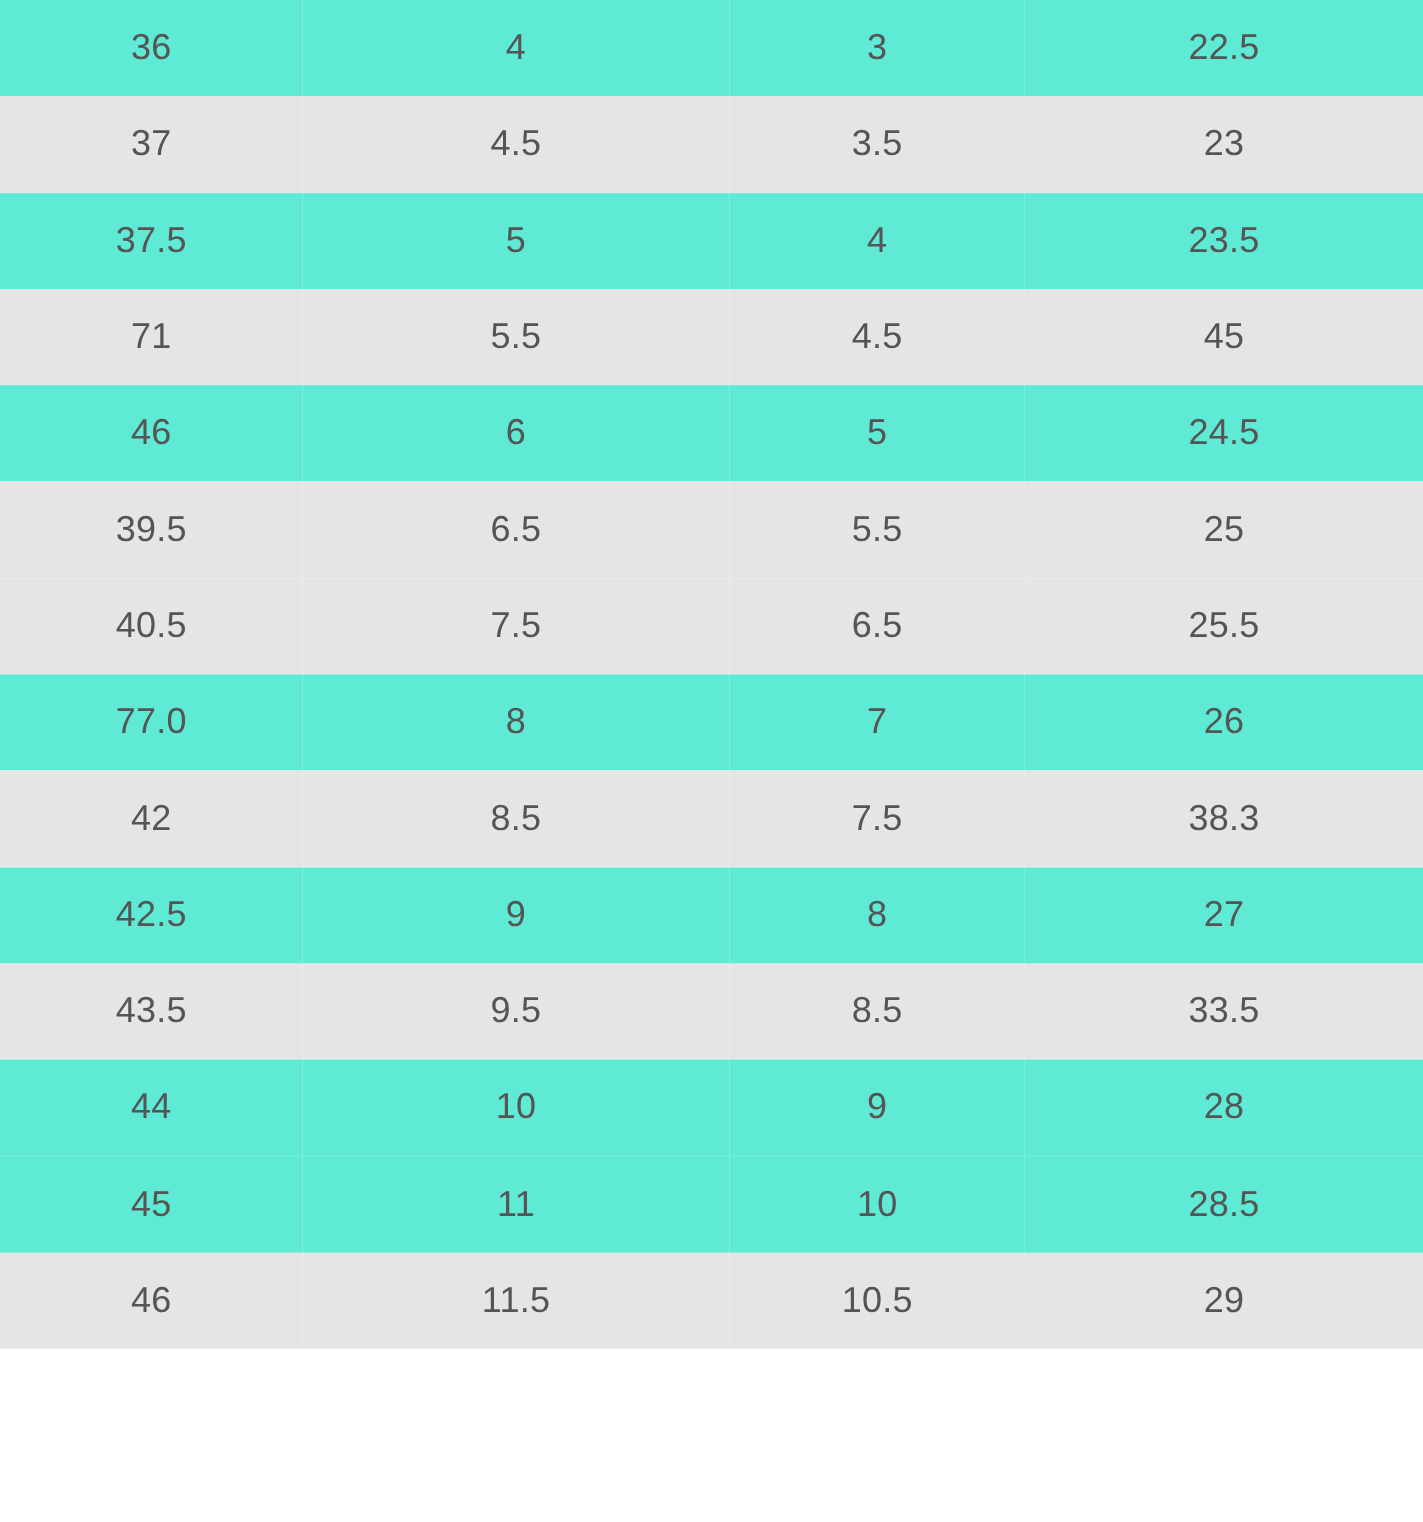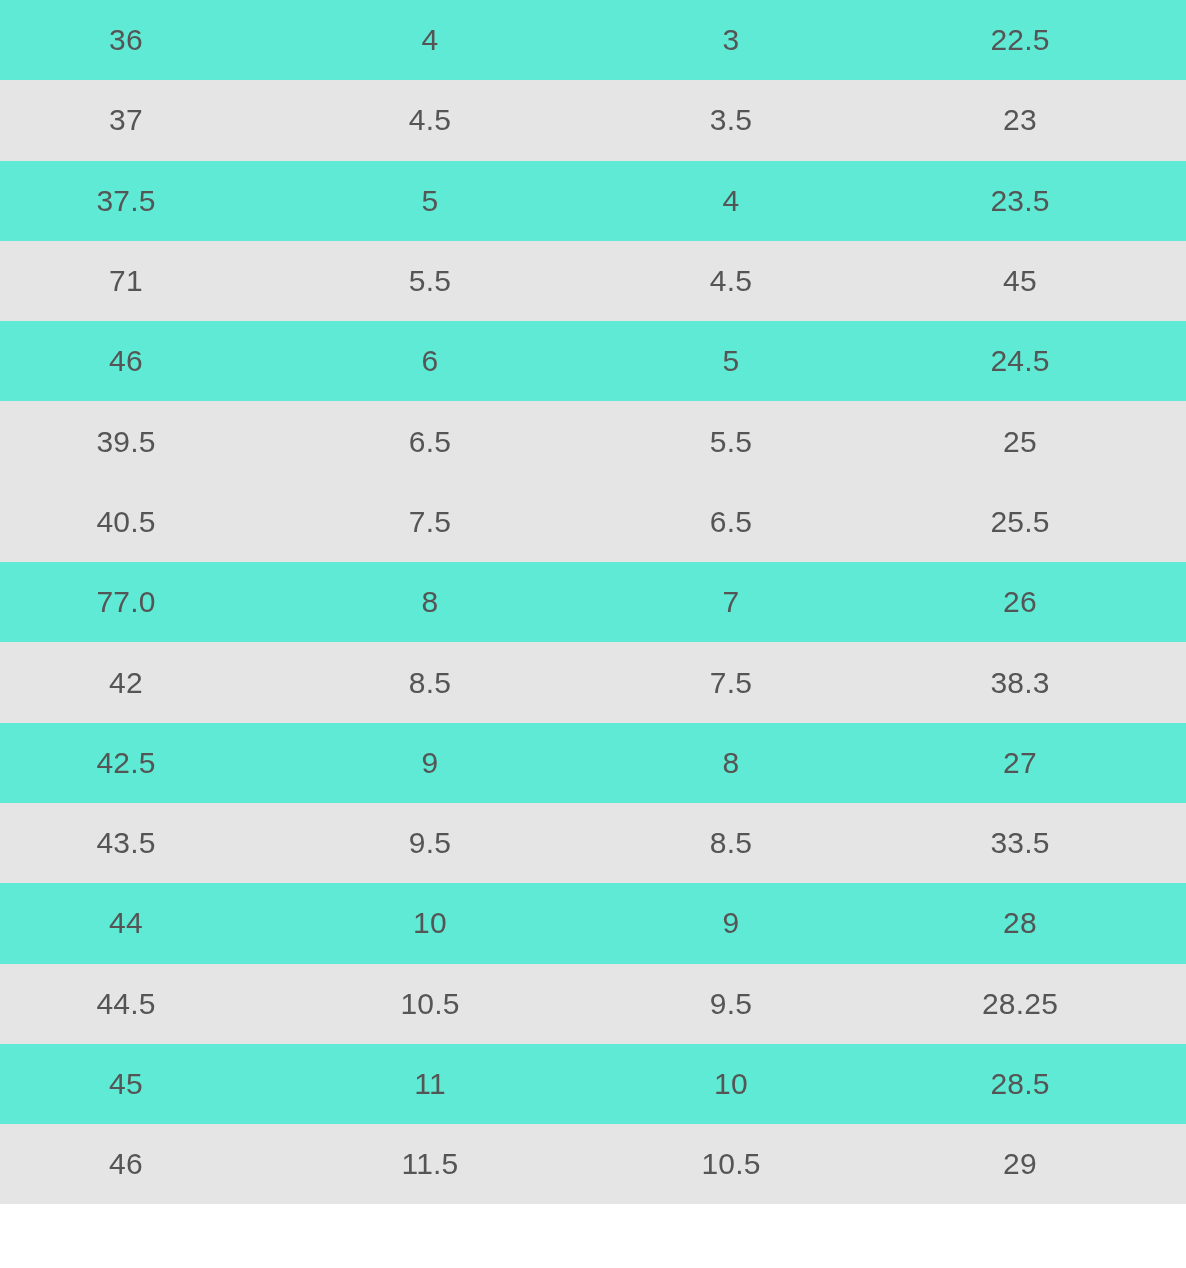--- a/index.html
+++ b/index.html
@@ -119,26 +119,20 @@
         <td>9.5</td>
         <td>8.5</td>
         <td>33.5</td>
       </tr>
       <tr class="band-alt">
         <td>44</td>
         <td>10</td>
         <td>9</td>
         <td>28</td>
       </tr>
-      <tr class="band-base">
-        <td>44.5</td>
-        <td>10.5</td>
-        <td>9.5</td>
-        <td>28.25</td>
-      </tr>
       <tr class="band-alt">
         <td>45</td>
         <td>11</td>
         <td>10</td>
         <td>28.5</td>
       </tr>
       <tr class="band-base">
         <td>46</td>
         <td>11.5</td>
         <td>10.5</td>

